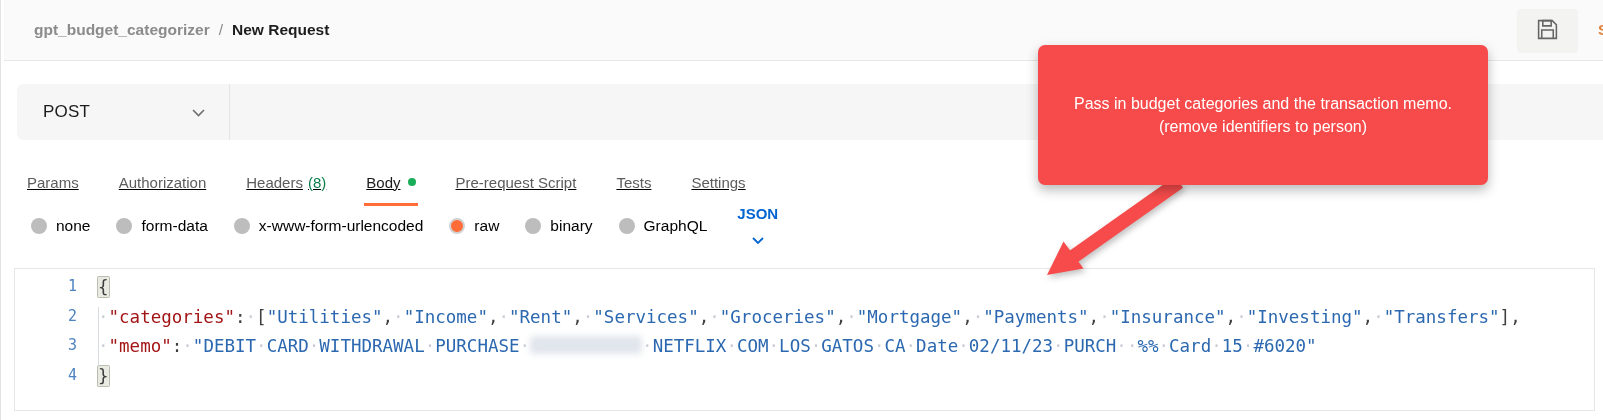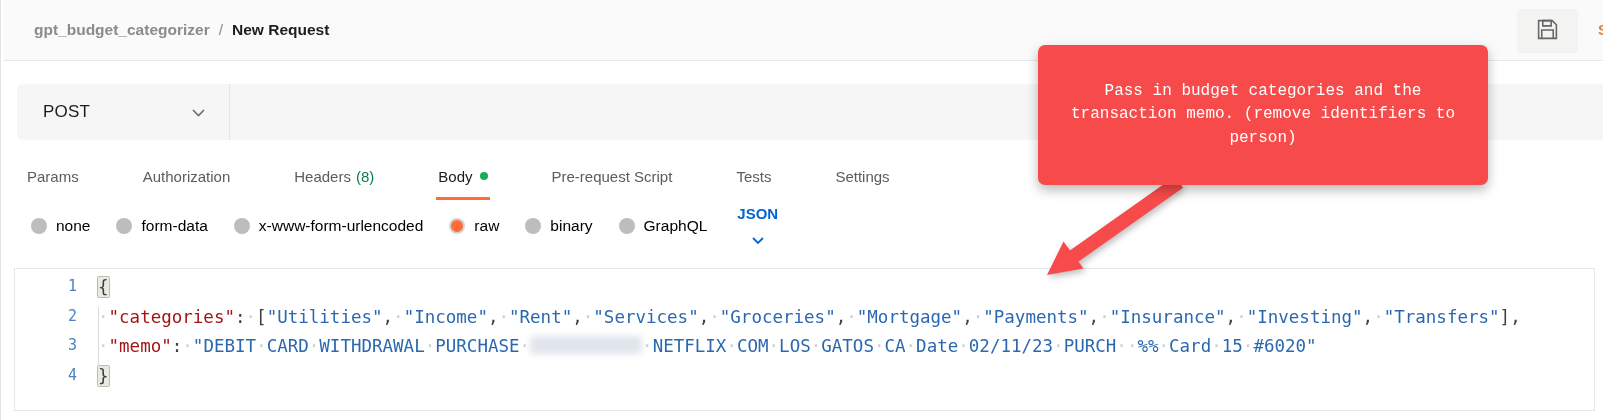--- a/index.html
+++ b/index.html
@@ -23,21 +23,21 @@
   .url-row { position:absolute; left:16px; top:84px; right:0; height:56px; background:#f6f6f6;
              border-radius:6px 0 0 6px; display:flex; align-items:center; }
   .method-box { width:212px; height:100%; display:flex; align-items:center; justify-content:space-between;
                 padding:0 24px 0 26px; cursor:pointer; }
   .method-label { font-size:17px; font-weight:400; color:#1c1c1c; letter-spacing:.2px; }
   .url-divider { width:1px; height:100%; background:#e4e4e4; }
   .url-input { font-size:15px; color:#1c1c1c; margin-left:22px; background:transparent; border:none; outline:none;
                width:600px; font-family:"Liberation Sans", sans-serif; }
 
   
-  .tabs { position:absolute; left:10px; top:152px; height:48px; display:flex; gap:64px; padding-left:16px; }
+  .tabs { position:absolute; left:10px; top:158px; height:48px; display:flex; gap:40px; padding-left:16px;text-decoration:underline; }
   .tab { position:relative; display:flex; align-items:center; gap:7px; font-size:15px; color:#5c5c5c;
          cursor:pointer; height:100%; }
   .tab.active { color:#1c1c1c; }
   .tab.active::after { content:""; position:absolute; left:-2px; right:-2px; bottom:0; height:3px; background:#ff6c37; }
   .tab .count { color:#0a7e48; margin-left:-2px; }
   .tab .dot { width:8px; height:8px; border-radius:50%; background:#1aad59; }
 
   
   .radio-row { position:absolute; left:10px; top:202px; height:48px; display:flex; align-items:center;
                gap:26px; padding-left:20px; }
@@ -59,21 +59,21 @@
   .tok-str { color:#2b68b0; }
   .tok-punc { color:#3f3f3f; }
   .tok-match { background:#e9ebe3; box-shadow:0 0 0 1px #b9bfae; border-radius:1px; }
   .ws { color:#c9ced6; }
   .redacted { display:inline-block; width:112px; height:18px; background:#e1e5ec; filter:blur(3px);
               border-radius:3px; vertical-align:-2px; }
 
   
   .note { position:absolute; left:1037px; top:45px; width:450px; height:140px; background:#f74b4b;
           border-radius:7px; box-shadow:0 5px 12px rgba(0,0,0,.28); z-index:20; display:flex;
-          align-items:center; justify-content:center;font-family:Liberation Mono, monospace; }
+          align-items:center; justify-content:center; }
   .note-text { width:392px; color:#fff; font-size:16px; line-height:1.45; text-align:center; }
   .arrow-svg { position:absolute; left:1000px; top:180px; z-index:19; pointer-events:none;
                filter:drop-shadow(2px 3px 3px rgba(0,0,0,.25)); }
 </style>
 </head>
 <body>
 
 <div id="app">
 
   <div class="header">

